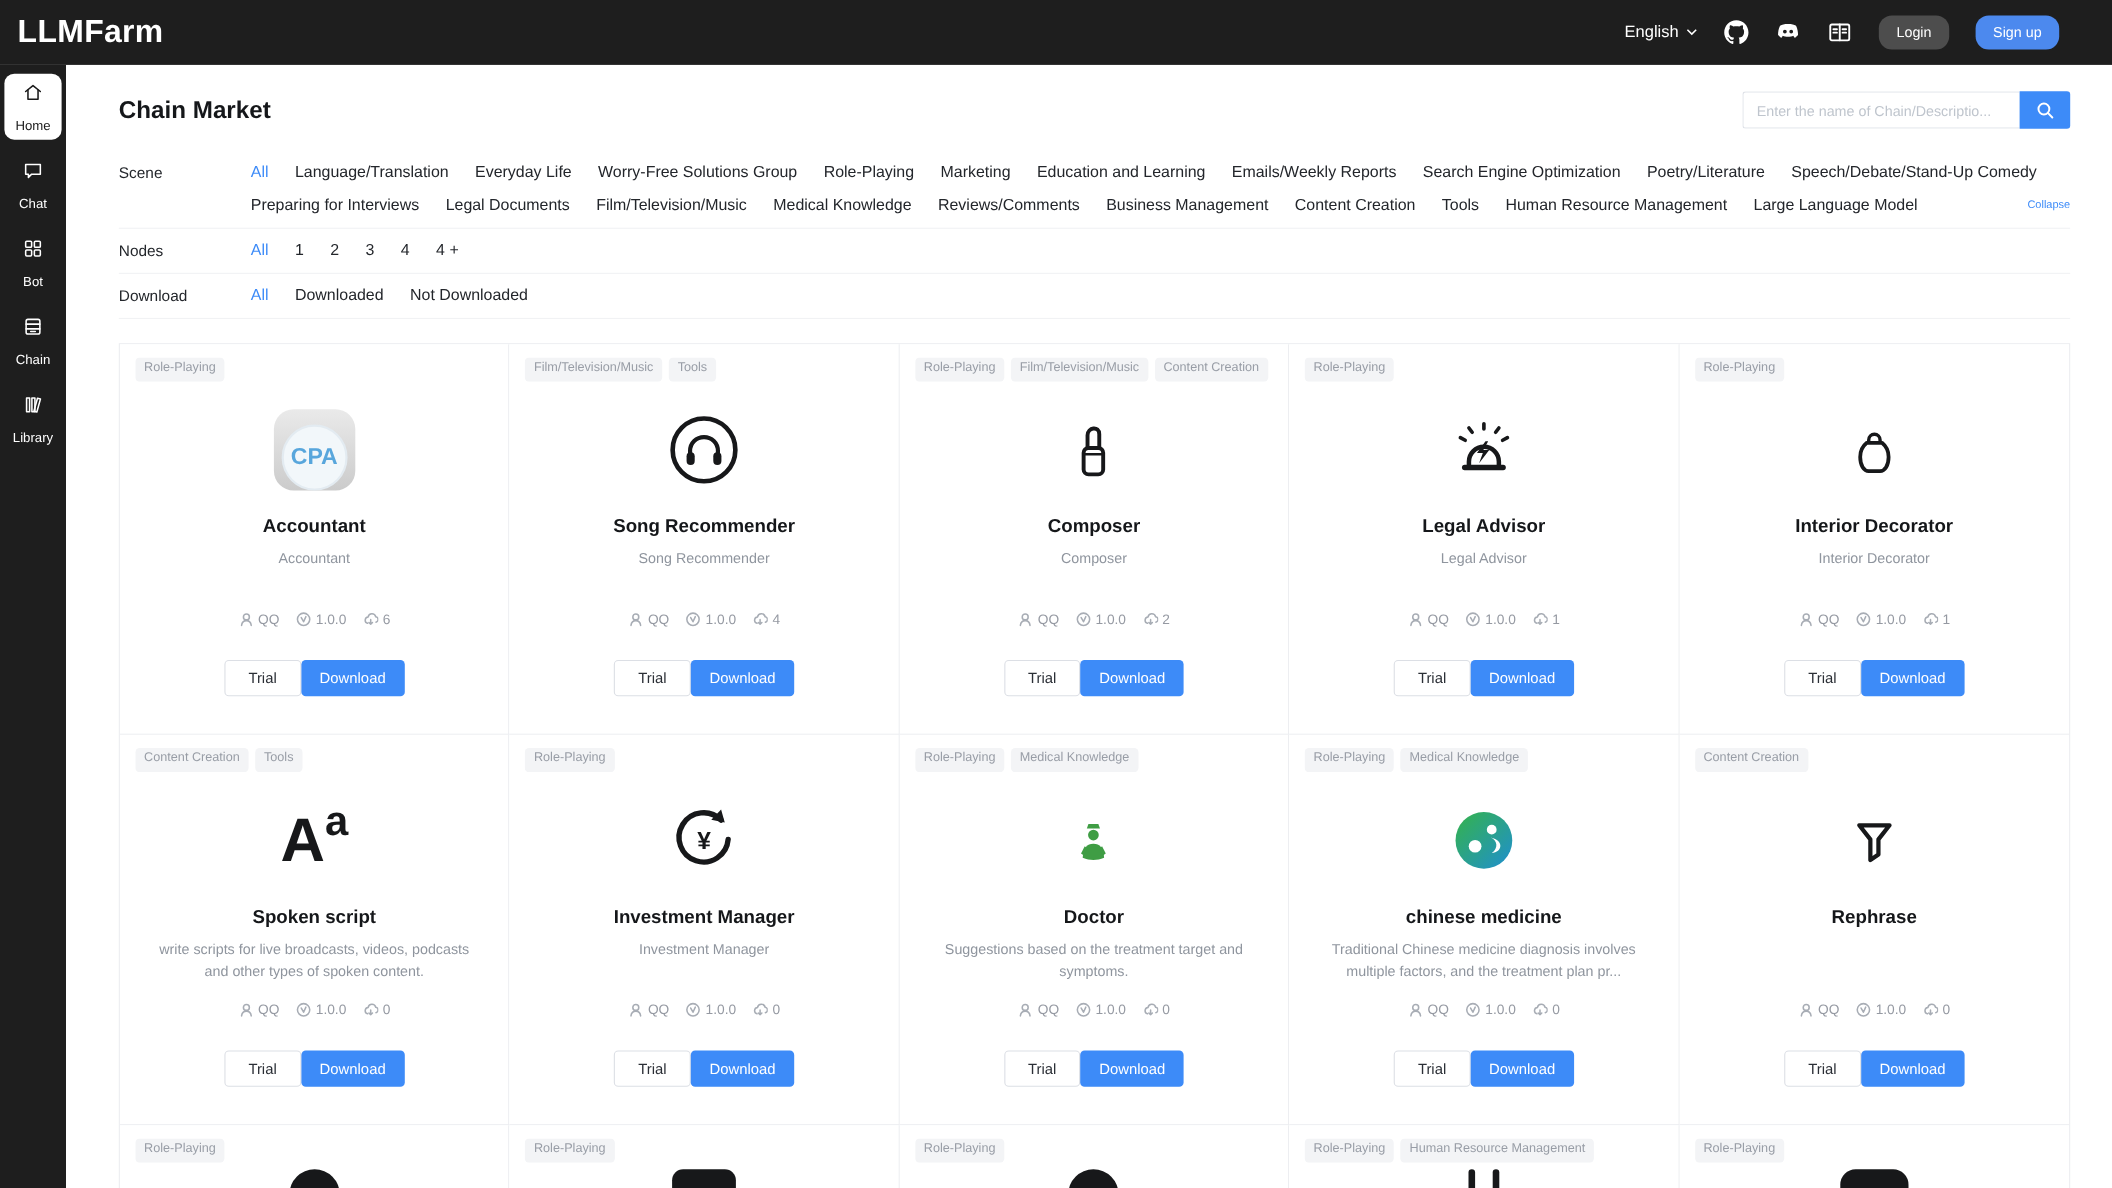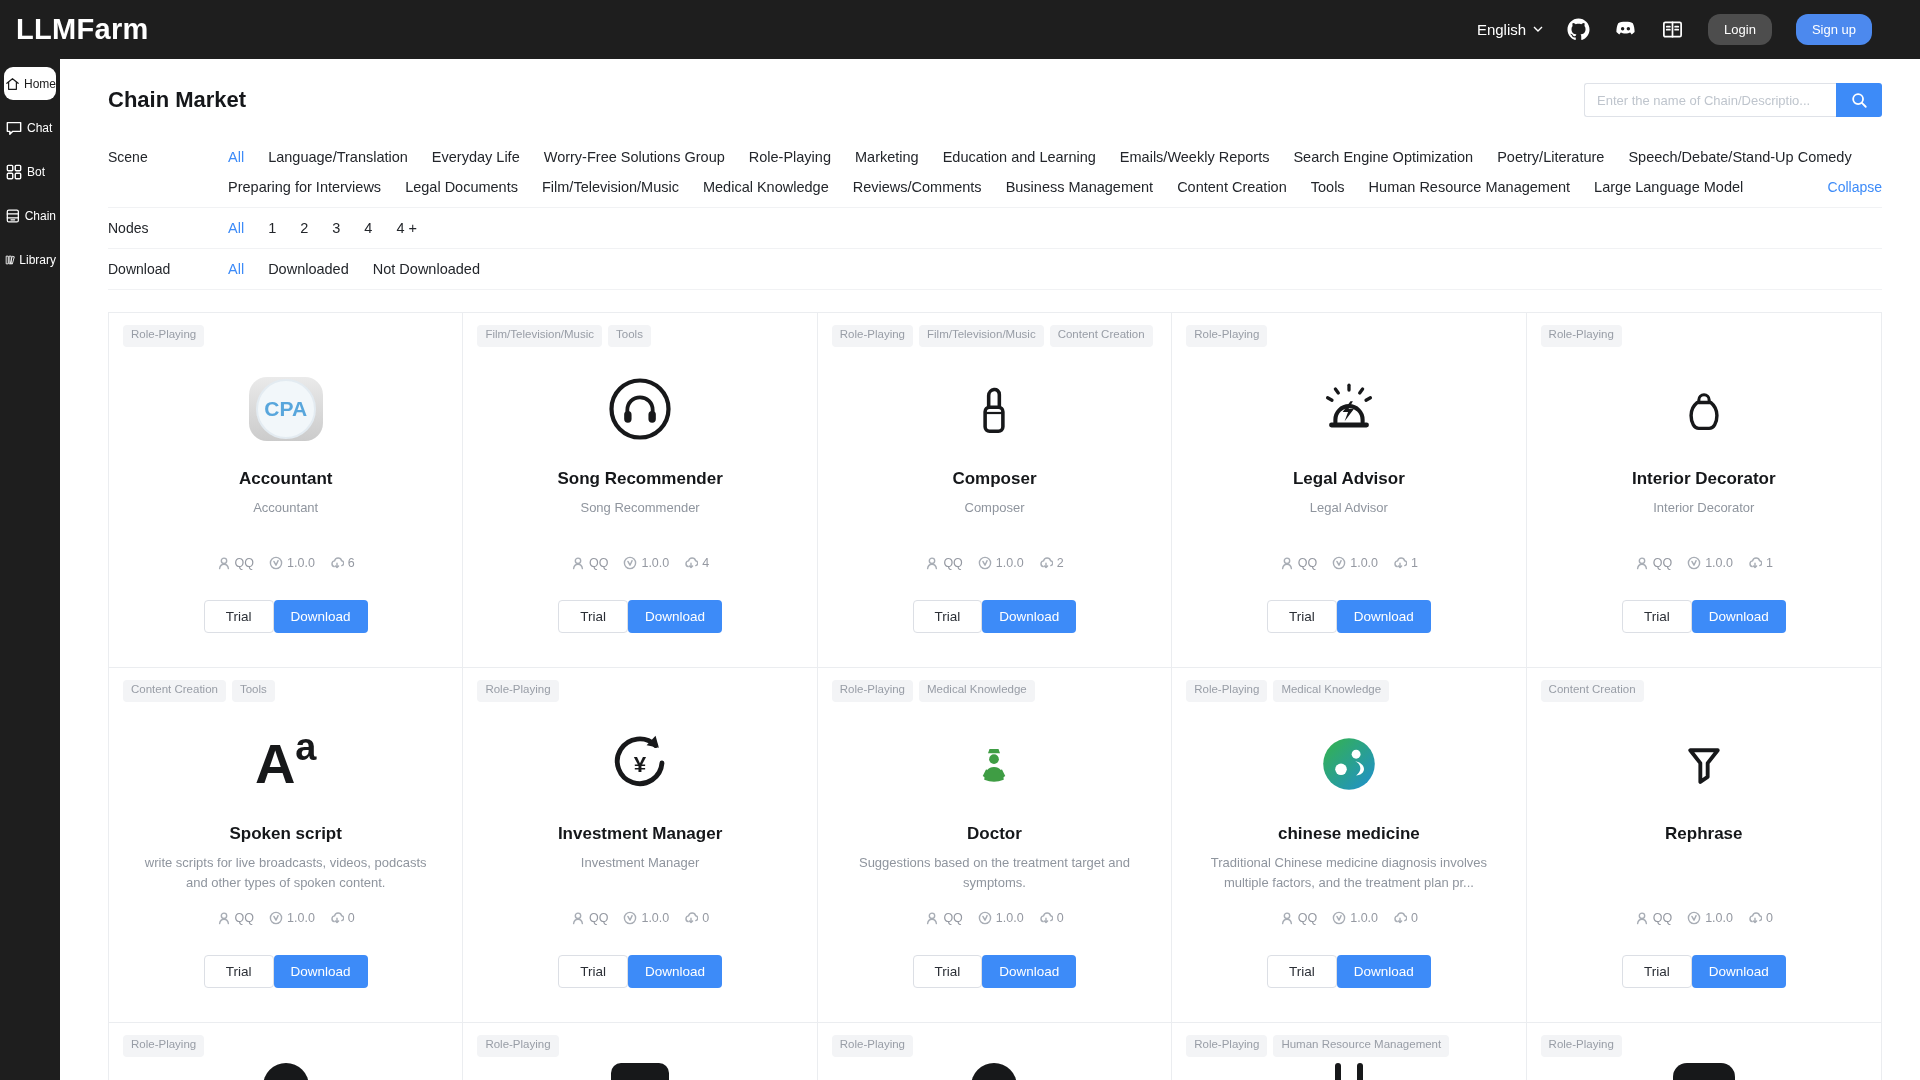--- a/index.html
+++ b/index.html
@@ -12,21 +12,21 @@
   .hright { display:flex; align-items:center; gap:24px; }
   .lang { color:#fff; font-size:15px; display:flex; align-items:center; gap:7px; cursor:pointer; }
   .hicon { display:flex; align-items:center; cursor:pointer; }
   .hicon svg { width:23px; height:23px; }
   .hbtn { font-family:inherit; font-size:13px; border:none; border-radius:12px; padding:8px 16px; cursor:pointer; color:#fff; }
   .btn-login { background:#4d4d4d; }
   .btn-signup { background:#4c89ee; }
   
   .sidebar { position:absolute; top:59px; left:0; bottom:0; width:60px; background:#1e1e1e;
              display:flex; flex-direction:column; align-items:center; padding-top:8px; gap:11px; z-index:10; }
-  .side-item { width:52px; padding:7px 0 6px; display:flex; align-items:center; gap:3px;
+  .side-item { width:52px; padding:7px 0 6px; display:flex; flex-direction:column; align-items:center; gap:13px;
                color:#fff; border-radius:9px; font-size:12px; cursor:pointer; }
   .side-item svg { width:20px; height:20px; stroke:currentColor; fill:none; stroke-width:1.7;
                    stroke-linejoin:round; stroke-linecap:round; }
   .side-item.active { background:#fff; color:#1b1b1b; }
   
   .main { position:absolute; top:59px; left:60px; right:0; bottom:0; background:#fff; padding:0 38px 0 48px; }
   .title-row { display:flex; justify-content:space-between; align-items:center; margin-top:24px; height:34px; }
   .page-title { font-size:22px; font-weight:700; color:#15171a; }
   .search { display:flex; }
   .search input { width:252px; height:34px; border:1px solid #dfe2e8; border-right:none; border-radius:3px 0 0 3px;
@@ -35,21 +35,21 @@
   .search-btn { width:46px; height:34px; background:#3d8bf8; border:none; border-radius:0 3px 3px 0;
                 display:flex; align-items:center; justify-content:center; cursor:pointer; }
   
   .filters { margin-top:20px; }
   .frow { display:flex; padding:11px 0; border-bottom:1px solid #f1f2f4; position:relative; }
   .flabel { width:120px; flex:none; font-size:14px; color:#23262b; padding-top:1px; }
   .fcol { flex:1; display:flex; flex-direction:column; gap:12px; }
   .fline { display:flex; gap:24px; font-size:14.5px; color:#23262b; line-height:18px; }
   .fopt { cursor:pointer; white-space:nowrap; }
   .fopt.sel { color:#3d8bf8; }
-  .collapse { position:absolute; right:0; bottom:11px; color:#3d8bf8; font-size:14px; cursor:pointer; line-height:18px; }
+  .collapse { position:absolute; right:0; bottom:11px; color:#3d8bf8; font-size:10px; cursor:pointer; line-height:18px; }
   
   .grid { margin-top:22px; border:1px solid #ebedf0; display:grid; grid-template-columns:repeat(5,1fr); }
   .card { height:355px; position:relative; padding:12px 14px; border-right:1px solid #ebedf0;
           border-bottom:1px solid #ebedf0; background:#fff; overflow:hidden; }
   .card:nth-child(5n) { border-right:none; }
   .tags { display:flex; gap:6px; flex-wrap:wrap; height:22px; overflow:hidden; }
   .tag { background:#f3f4f6; color:#989da6; font-size:11.5px; padding:3px 8px; border-radius:4px; white-space:nowrap; }
   .icon-area { height:104px; margin-top:10px; display:flex; align-items:center; justify-content:center; }
   .partial .icon-area { align-items:flex-start; margin-top:6px; }
   .card-title { text-align:center; font-size:17px; font-weight:700; color:#15171a; margin-top:8px; }
@@ -58,22 +58,22 @@
   .meta { position:absolute; left:0; right:0; bottom:97px; display:flex; justify-content:center; gap:15px;
           color:#9599a2; font-size:12.5px; align-items:center; }
   .meta-item { display:flex; align-items:center; gap:4px; }
   .meta svg { width:14px; height:14px; stroke:#a8adb5; fill:none; stroke-width:1.4; stroke-linecap:round; stroke-linejoin:round; }
   .actions { position:absolute; left:24px; right:24px; bottom:34px; display:flex; justify-content:center; }
   .btn-trial { background:#fff; border:1px solid #dcdfe5; color:#2b2f36; font-size:13.5px; padding:8px 21px;
                border-radius:4px; cursor:pointer; font-family:inherit; }
   .btn-download { background:#3d8bf8; border:none; color:#fff; font-size:13.5px; padding:8px 17px;
                   border-radius:4px; cursor:pointer; font-family:inherit; }
   
-  .cpa-badge { width:74px; height:64px; border-radius:18px; background:linear-gradient(180deg,#eaeaea,#cbcbcb);
-               display:flex; align-items:center; justify-content:center; }
+  .cpa-badge { width:74px; height:74px; border-radius:18px; background:linear-gradient(180deg,#eaeaea,#cbcbcb);
+               display:flex; align-items:flex-end; justify-content:center; }
   .cpa-inner { width:60px; height:60px; border-radius:50%; background:#f2f7fa; border:2px solid #e3ebf1;
                display:flex; align-items:center; justify-content:center; color:#58a6dc; font-weight:700; font-size:21px; }
   .aa-icon { color:#17181a; font-weight:700; display:flex; align-items:flex-start; }
   .aa-big { font-size:56px; line-height:1; }
   .aa-small { font-size:38px; line-height:1; transform:translateY(-8px); }
   .pshape { background:#17181a; }
   .pcircle { width:46px; height:46px; border-radius:50%; }
   .prect { width:58px; height:44px; border-radius:10px; }
   .pblob { width:62px; height:46px; border-radius:14px; }
   .pbars { display:flex; gap:16px; }

